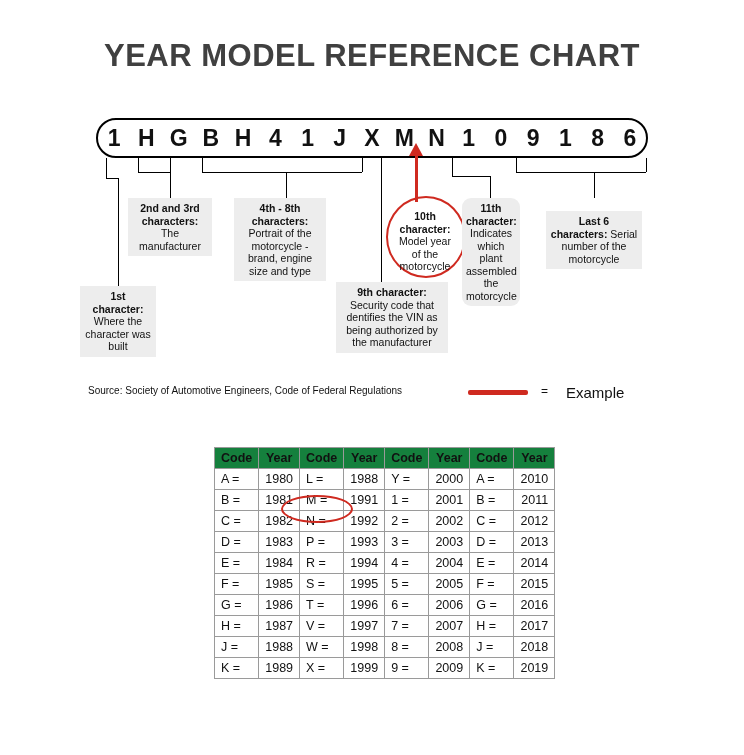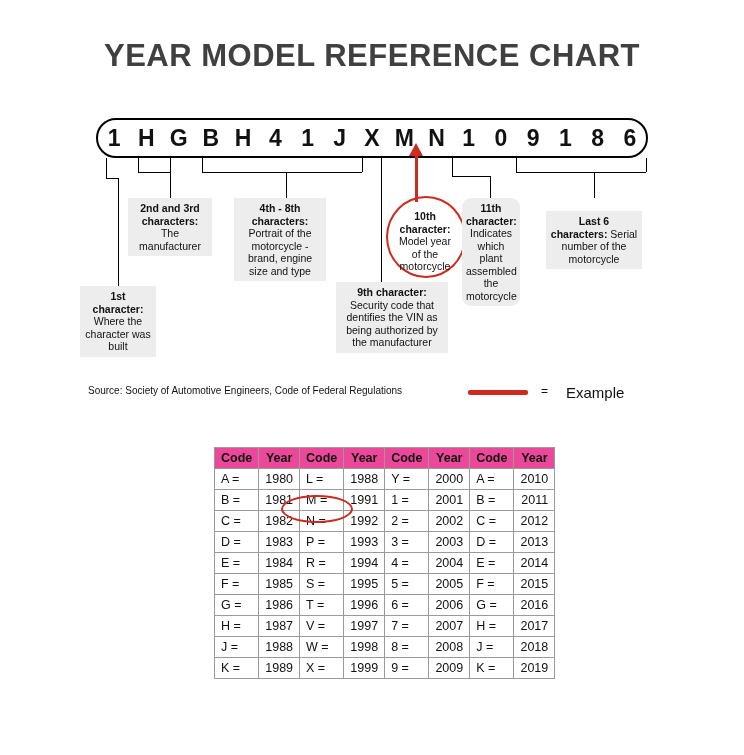--- a/index.html
+++ b/index.html
@@ -144,21 +144,21 @@
   }
   #code-table th, #code-table td {
     border: 1px solid #9a9a9a;
     padding: 3px 6px;
     height: 20px;
     box-sizing: border-box;
     color: #111;
     background: #ffffff;
   }
   #code-table th {
-    background: #ec4899;
+    background: #15803d;
     font-weight: bold;
     font-size: 12.5px;
     text-align: center;
   }
   #code-table td.code { text-align: left; width: 40px; }
   #code-table td.year { text-align: right; width: 38px; }
 
   #table-circle {
     position: absolute;
     left: 281px;

